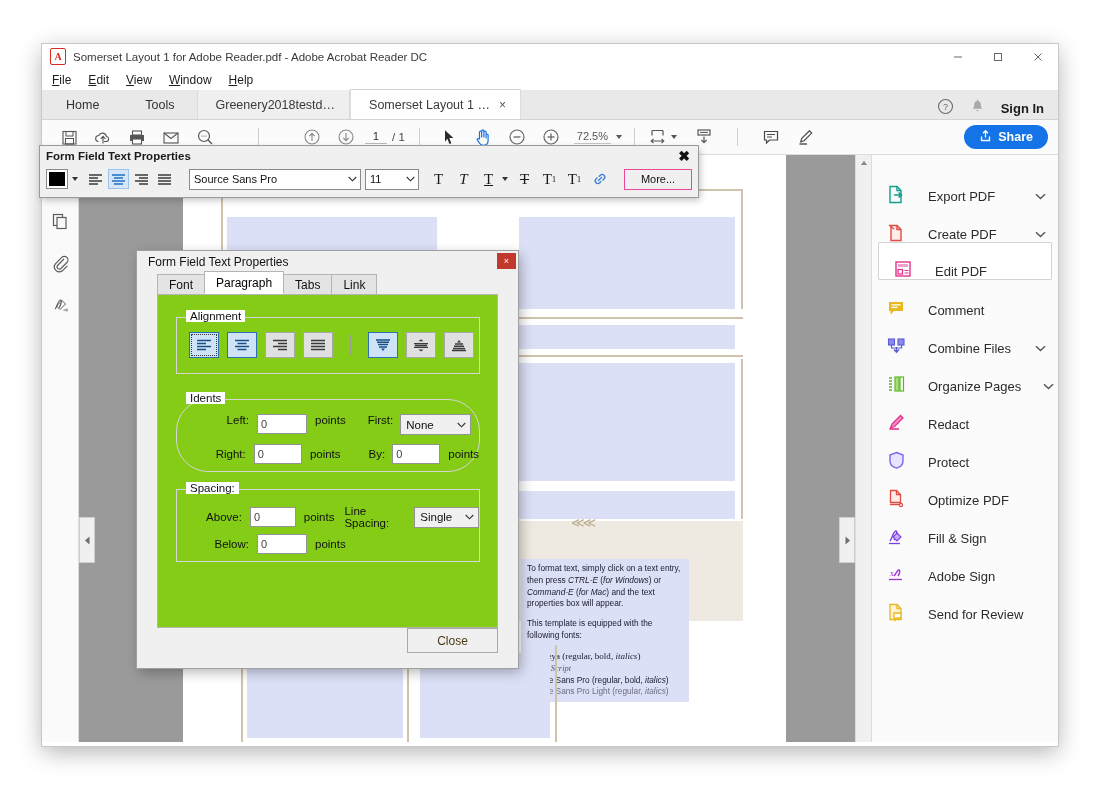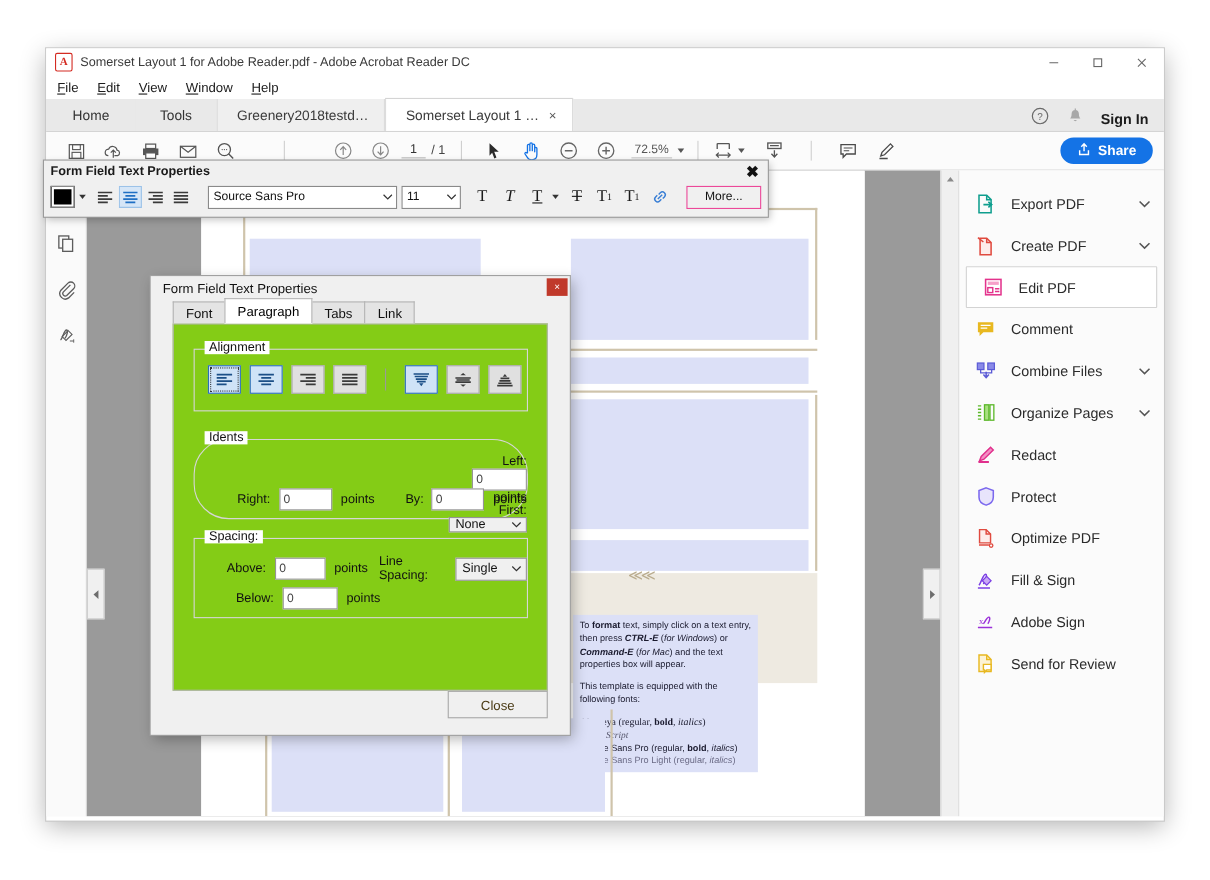--- a/index.html
+++ b/index.html
@@ -74,21 +74,21 @@
   .navarrow.left{left:0px;top:362px;}
   .navarrow.right{right:0px;top:362px;}
 
   
   .vscroll{width:15px;background:#f0f0f0;border-left:1px solid #dcdcdc;position:relative;}
   .vs-up{height:15px;display:flex;align-items:center;justify-content:center;}
   .vs-thumb{position:absolute;left:1px;right:1px;top:15px;height:0px;background:#cdcdcd;}
 
   
   .rightpanel{width:186px;background:#fbfbfb;border-left:1px solid #dcdcdc;padding-top:11px;}
-  .rp-item{height:38px;display:flex;align-items:center;padding:0 12px 0 14px;gap:13px;position:relative;}
+  .rp-item{height:38px;display:flex;align-items:flex-end;padding:0 12px 0 14px;gap:22px;position:relative;}
   .rp-item .lbl{font-size:13px;color:#2b2b2b;white-space:nowrap;}
   .rp-item .chev{margin-left:auto;color:#555;}
   .rp-item.sel{border:1px solid #d3d3d3;background:#fff;margin:0 6px;height:36px;border-radius:1px;}
   .rp-ic{width:20px;height:20px;display:flex;align-items:center;justify-content:center;flex:0 0 20px;}
 
   
   .fprops{position:absolute;left:40px;top:146px;width:658px;background:#f0f0f0;
           box-shadow:0 0 0 1px #9a9a9a, 2px 3px 7px rgba(0,0,0,.25);z-index:40;}
   .fp-head{height:19px;display:flex;align-items:center;padding:0 6px;font-size:11.5px;font-weight:bold;color:#1a1a1a;}
   .fp-close{margin-left:auto;font-size:14px;font-weight:bold;color:#111;line-height:1;padding:0 2px;}
@@ -135,21 +135,21 @@
   
   .alnbtn{width:28px;height:24px;background:#e0e0e0;border:1px solid #a8a8a8;display:flex;
           align-items:center;justify-content:center;}
   .alnbtn.sel{background:#cfe3f7;border:1px solid #2c6fb5;}
   .alnbtn.focus{background:#cfe3f7;border:1px solid #2c6fb5;outline:1px dotted #33383d;outline-offset:-3px;}
   .vsep{width:1px;height:20px;background:#9a9a9a;}
 
   
   .txtblk{position:absolute;font-family:"Liberation Sans",sans-serif;font-size:8.3px;color:#1a1a2e;
           line-height:1.42;background:#dce0f7;padding:4px 6px;width:156px;}
-  .txtblk b{font-weight:bold;}
+  .txtblk b{font-weight:normal;}
   .txtblk i{font-style:italic;}
   .serifline{font-family:"Liberation Serif",serif;font-size:9px;}
   .scriptline{font-family:"Liberation Serif",serif;font-style:italic;font-size:8.5px;color:#55556b;}
   .lightline{color:#6b6b86;}
   .wheat{position:absolute;color:#b9ab8d;font-size:13px;letter-spacing:-2px;}
 </style>
 </head>
 <body>
 
 <div id="root">
@@ -697,21 +697,21 @@
                 <path d="M7 4.5h4l-2-2.6z" fill="#3a3a3a"></path>
                 <path d="M5 6h8M4 8.2h10M3 10.4h12M2 12.6h14" stroke="#3a3a3a" stroke-width="1.5"></path>
               </svg>
          </span>
        </div>
      </div>
 
      <div class="grp" style="left:18px;top:104px;width:302px;height:71px;border-radius:32px;">
        <span class="grp-lbl">Idents</span>
        <div style="position:absolute;left:0;top:14px;width:100%;">
-         <div style="display:flex;align-items:flex-end;height:26px;flex-direction:column;">
+         <div style="display:flex;align-items:flex-start;height:26px;">
            <span class="flabel" style="width:72px;text-align:right;">Left:</span>
            <span class="fld" style="margin-left:8px;">0</span>
            <span class="units" style="margin-left:8px;">points</span>
            <span class="flabel" style="margin-left:22px;">First:</span>
            <span class="dd" style="width:64px;margin-left:7px;">
              <span>None</span>
              <span class="arrow">
                   <svg width="9" height="6" viewBox="0 0 9 6">
                     <path d="M.7 1 4.5 4.8 8.3 1" fill="none" stroke="#333" stroke-width="1.1"></path>
                   </svg>

